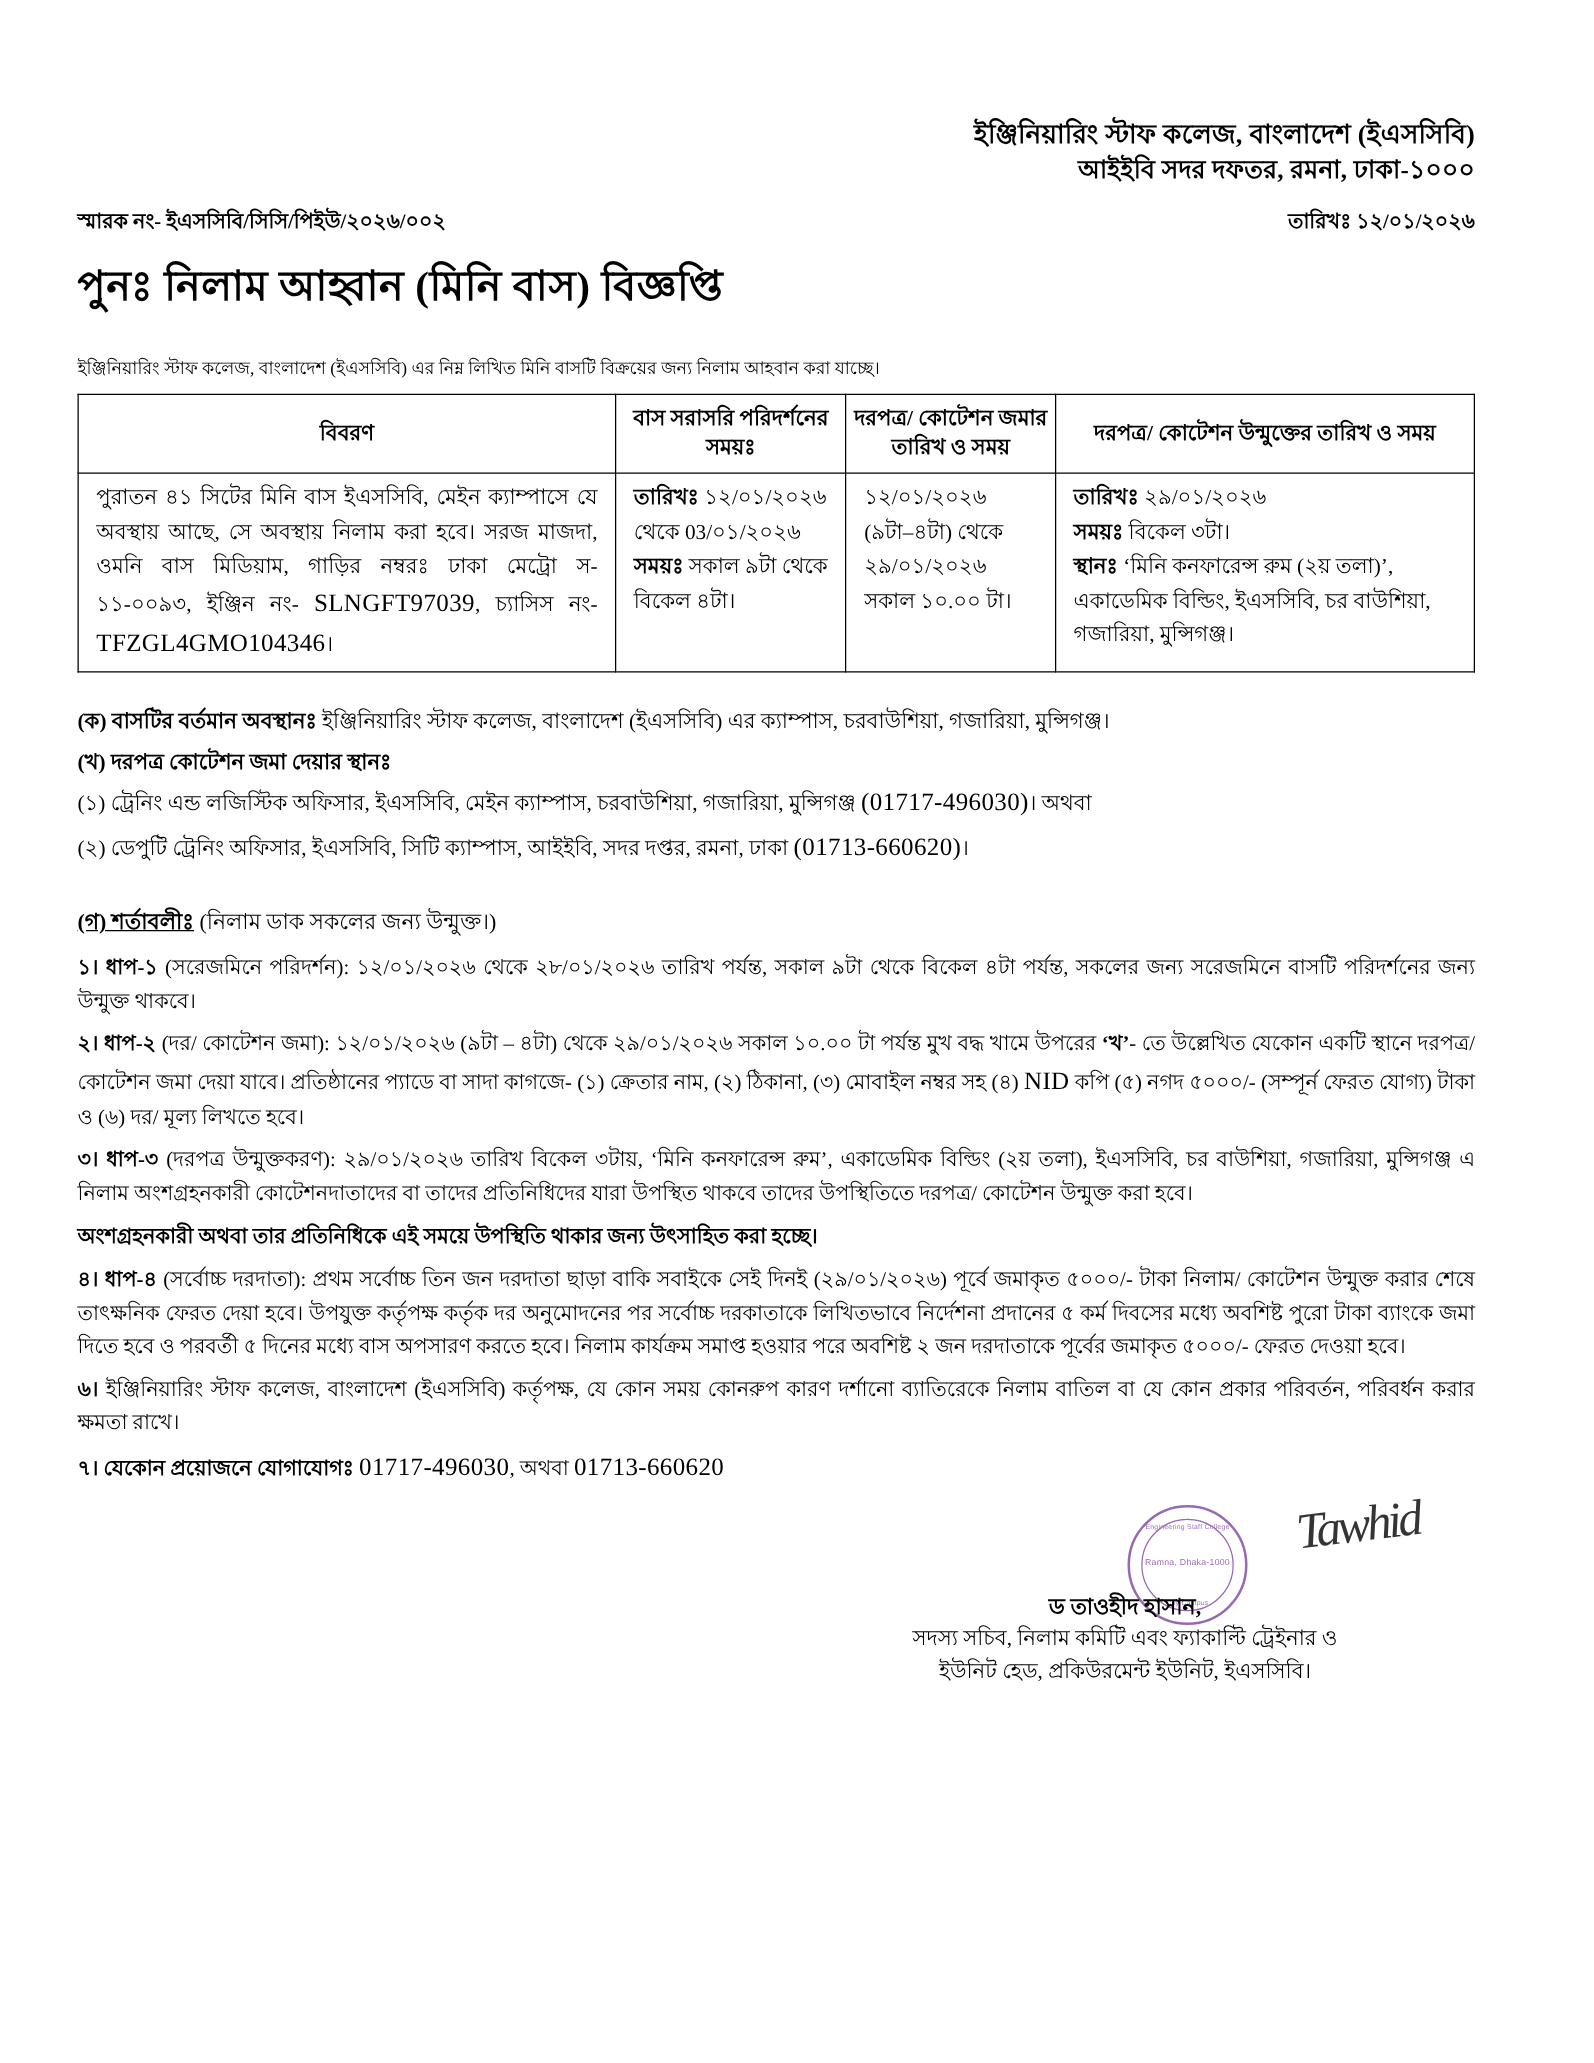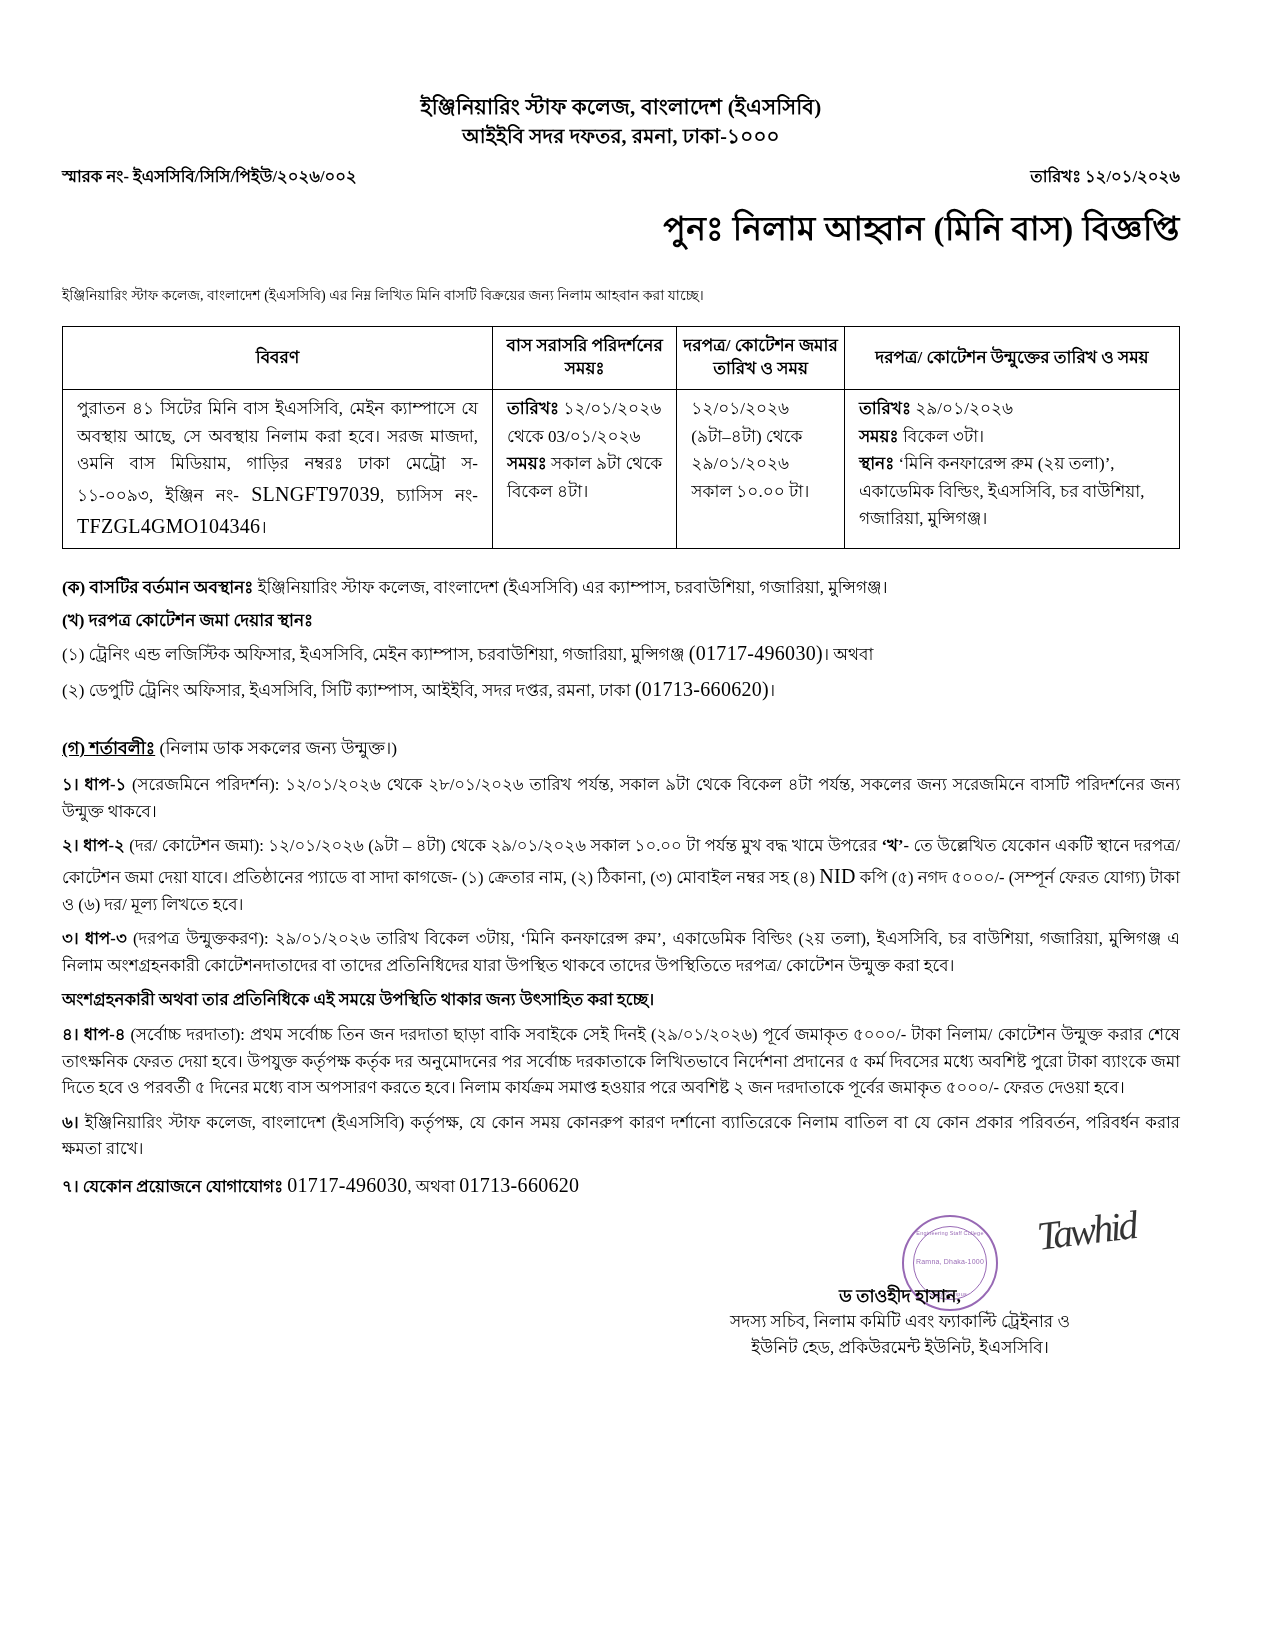--- a/index.html
+++ b/index.html
@@ -25,56 +25,56 @@
   }
   .inner {
     position: absolute;
     left: 62px;
     top: 92px;
     width: 1118px;
   }
 
   
   .org-head {
-    text-align: center;
+    text-align: right;
     font-weight: bold;
     font-size: 21px;
     line-height: 1.45;
     letter-spacing: 0.2px;
   }
   .org-head .l2 { font-size: 20px; }
 
   .memo-row {
     display: flex;
     justify-content: space-between;
     align-items: flex-end;
     margin-top: 13px;
     font-size: 16.5px;
     font-weight: bold;
   }
 
   .doc-title {
-    text-align: right;
+    text-align: left;
     font-size: 33px;
     font-weight: bold;
     margin-top: 12px;
     letter-spacing: 0.5px;
   }
 
   .intro {
     margin-top: 26px;
     font-size: 14px;
     line-height: 1.5;
   }
 
   
   table.notice {
     width: 100%;
     border-collapse: collapse;
-    margin-top: 20px;
+    margin-top: 9px;
     table-layout: fixed;
   }
   table.notice th, table.notice td {
     border: 1.2px solid #000;
     vertical-align: top;
     padding: 5px 14px;
   }
   table.notice th {
     text-align: center;
     vertical-align: middle;

